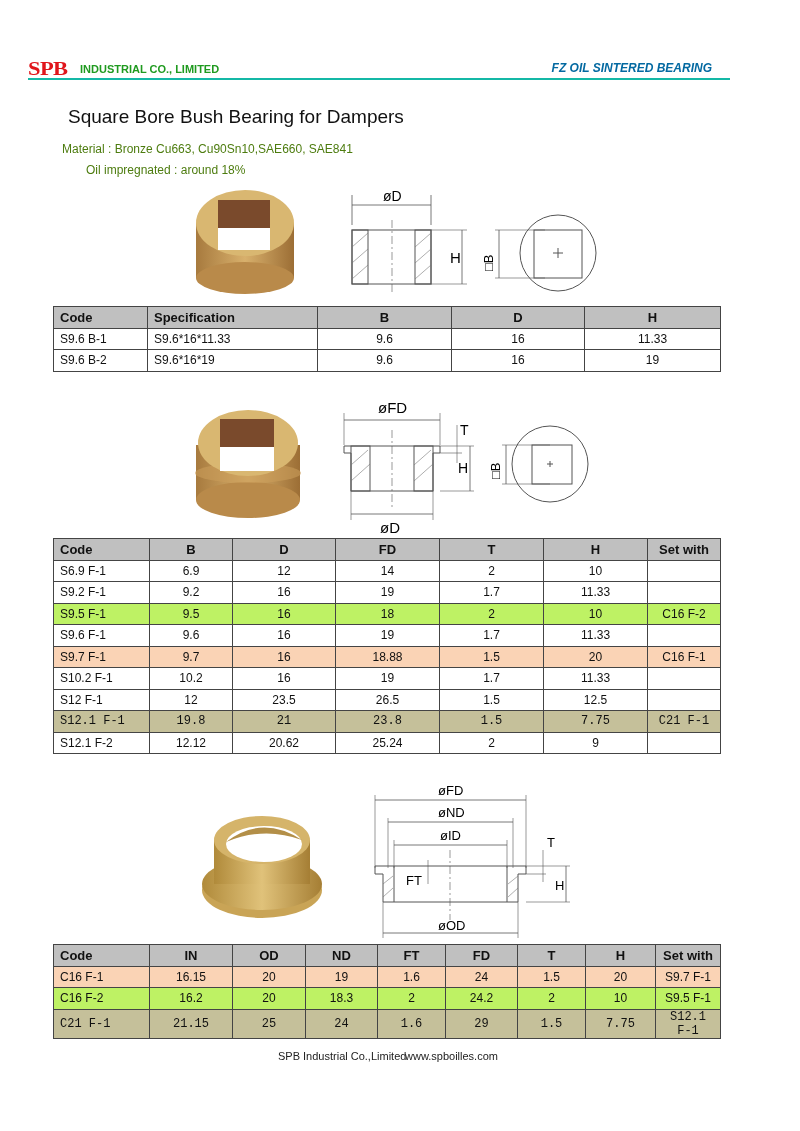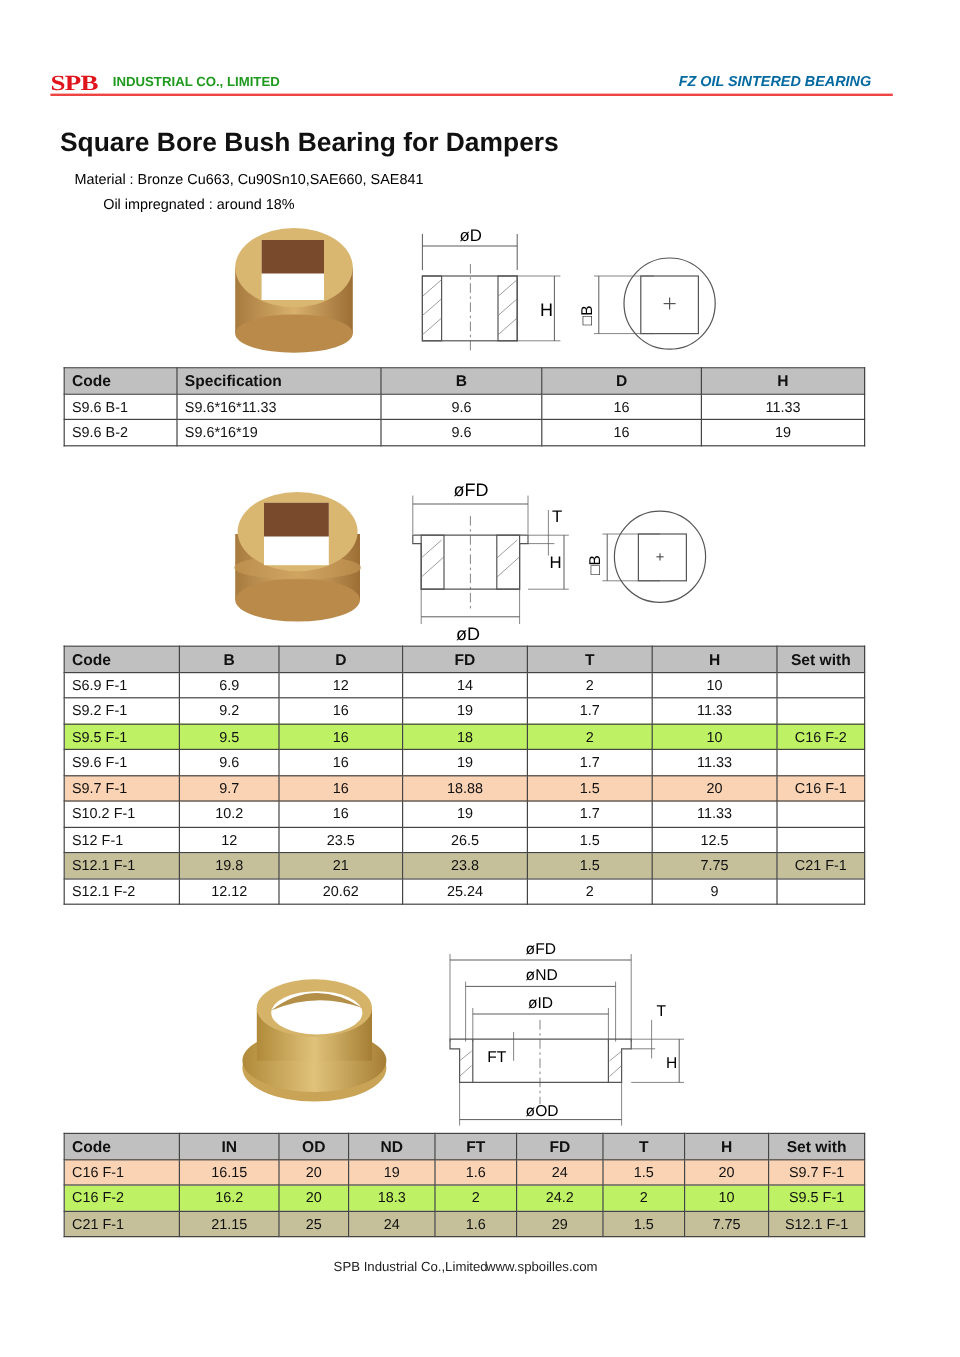--- a/index.html
+++ b/index.html
@@ -1,35 +1,35 @@
 <!DOCTYPE html>
 <html><head>
 <meta charset="utf-8">
 <style>
   * { box-sizing: border-box; margin: 0; padding: 0; }
   html, body { width: 800px; height: 1131px; background: #ffffff; }
   body { position: relative; font-family: "Liberation Sans", "DejaVu Sans", sans-serif; color: #111; overflow: hidden; }
 
-  .header { position: absolute; left: 42px; top: 56px; width: 702px; height: 24px; border-bottom: 2px solid #ef4444; }
+  .header { position: absolute; left: 28px; top: 56px; width: 702px; height: 24px; border-bottom: 2px solid #14b8a6; }
   .logo { position: absolute; left: 0; top: 3px; font-family: "Liberation Serif", "DejaVu Serif", serif; font-weight: bold; font-size: 18px; color: #e0151b; letter-spacing: -0.5px; transform: scaleX(1.25); transform-origin: left center; }
   .company { position: absolute; left: 52px; top: 7px; font-size: 11px; font-weight: bold; color: #1f9a1f; }
   .series { position: absolute; right: 18px; top: 5px; font-size: 12px; font-weight: bold; font-style: italic; color: #0369a1; }
 
-  .title { position: absolute; left: 50px; top: 106px; font-size: 22px; font-weight: bold; color: #111; }
-  .meta { position: absolute; left: 62px; font-size: 12px; color: #000000; }
+  .title { position: absolute; left: 68px; top: 106px; font-size: 19px; font-weight: normal; color: #111; }
+  .meta { position: absolute; left: 62px; font-size: 12px; color: #4d7c0f; }
   .meta.m1 { top: 142px; }
   .meta.m2 { top: 163px; margin-left: 24px; }
 
   table { position: absolute; border-collapse: collapse; font-size: 12px; border-radius: 15px; }
   td, th { border: 1px solid #444; height: 21.5px; padding: 0 6px; font-weight: normal; text-align: center; color: #111; }
   th { background: #c0c0c0; font-weight: bold; font-size: 13px; }
   td.left, th.left { text-align: left; }
   tr.blue td { background: #bef264; }
   tr.orange td { background: #fad3b5; }
-  tr.khaki td { background: #c5c09a; }
+  tr.khaki td { background: #c5c09a; font-family: Liberation Mono, monospace; }
 
   #t1 { left: 53px; top: 306px; width: 668px; }
   #t2 { left: 53px; top: 538px; width: 668px; }
   #t3 { left: 53px; top: 944px; width: 668px; }
 
   .photo { position: absolute; }
   .drawing { position: absolute; }
 
   .footer { position: absolute; top: 1050px; font-size: 11px; color: #222; }
   .footer.f1 { left: 230px; margin-left: 48px; }
@@ -323,21 +323,21 @@
   <line x1="196" y1="86" x2="196" y2="122" stroke="#555" stroke-width="0.8"></line>
   <text x="177" y="67" font-size="13" font-family="Liberation Sans, sans-serif">T</text>
   <text x="185" y="110" font-size="13" font-family="Liberation Sans, sans-serif">H</text>
 </svg>
 
 <table id="t3">
   <thead>
     <tr>
       <th class="left" style="width:96px">Code</th>
       <th style="width:83px">IN</th>
-      <th style="width:58px">OD</th>
+      <th style="width:73px">OD</th>
       <th style="width:72px">ND</th>
       <th style="width:68px">FT</th>
       <th style="width:72px">FD</th>
       <th style="width:68px">T</th>
       <th style="width:70px">H</th>
       <th>Set with</th>
     </tr>
   </thead>
   <tbody>
     <tr class="orange">

